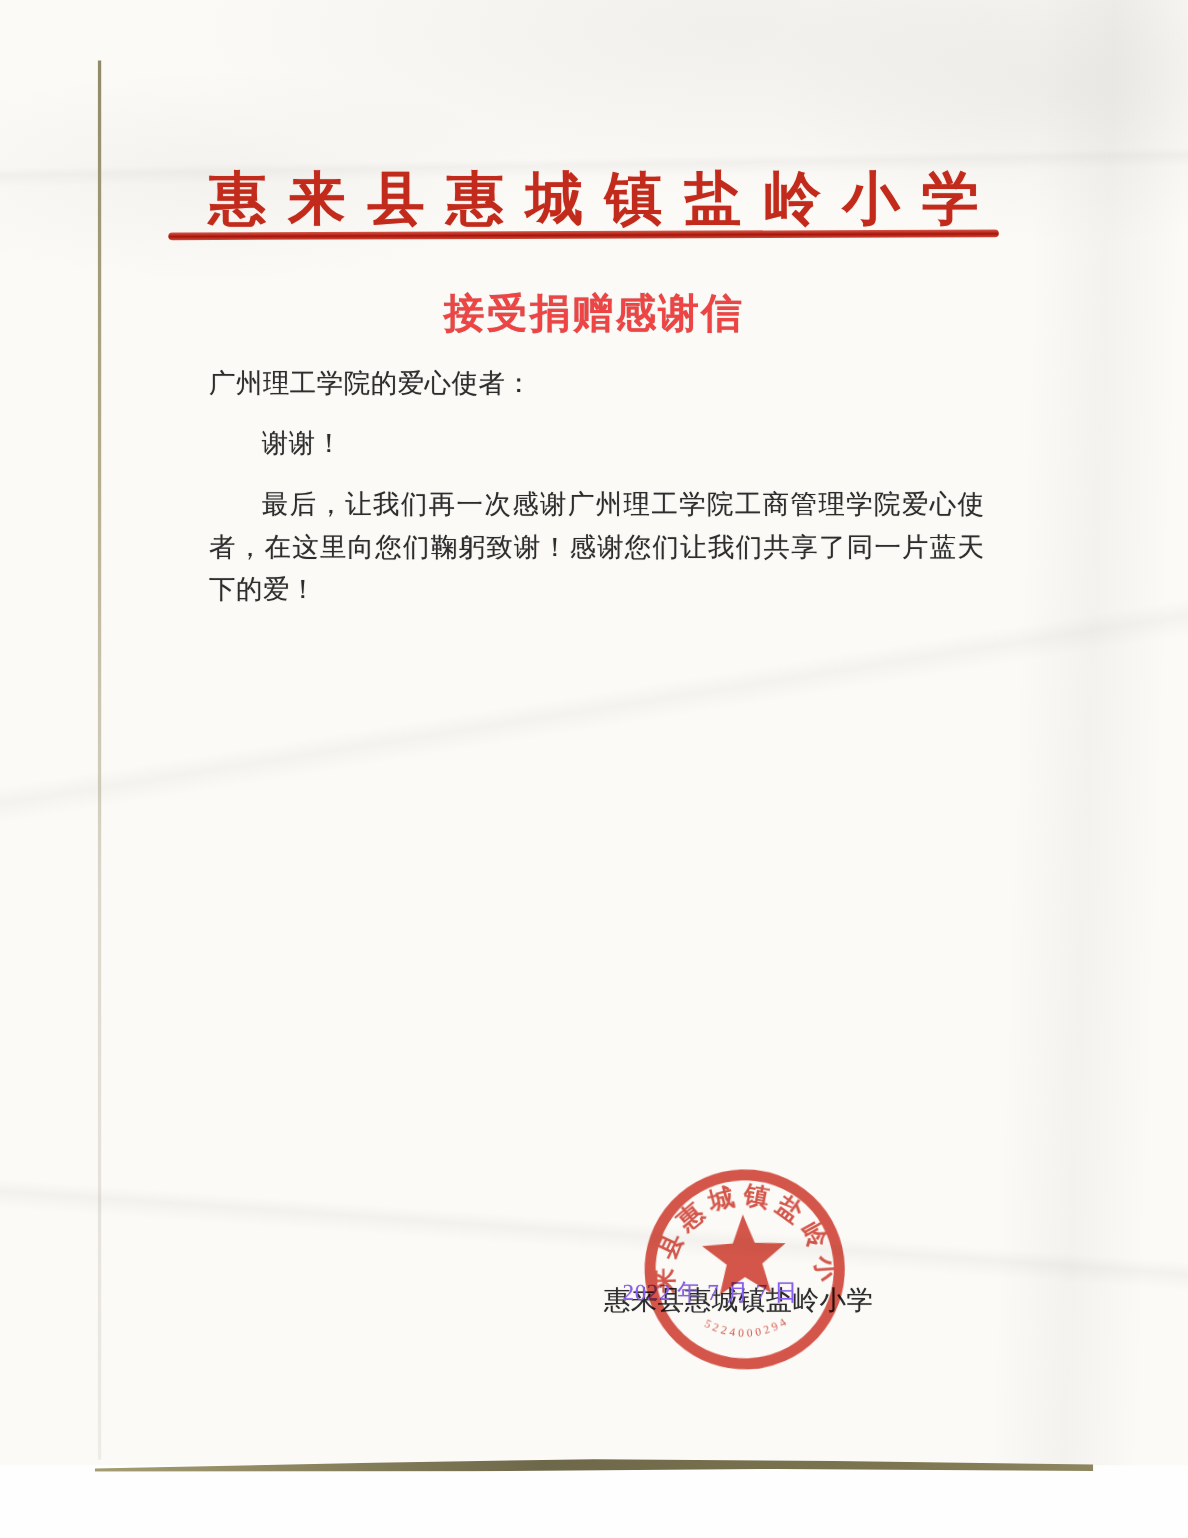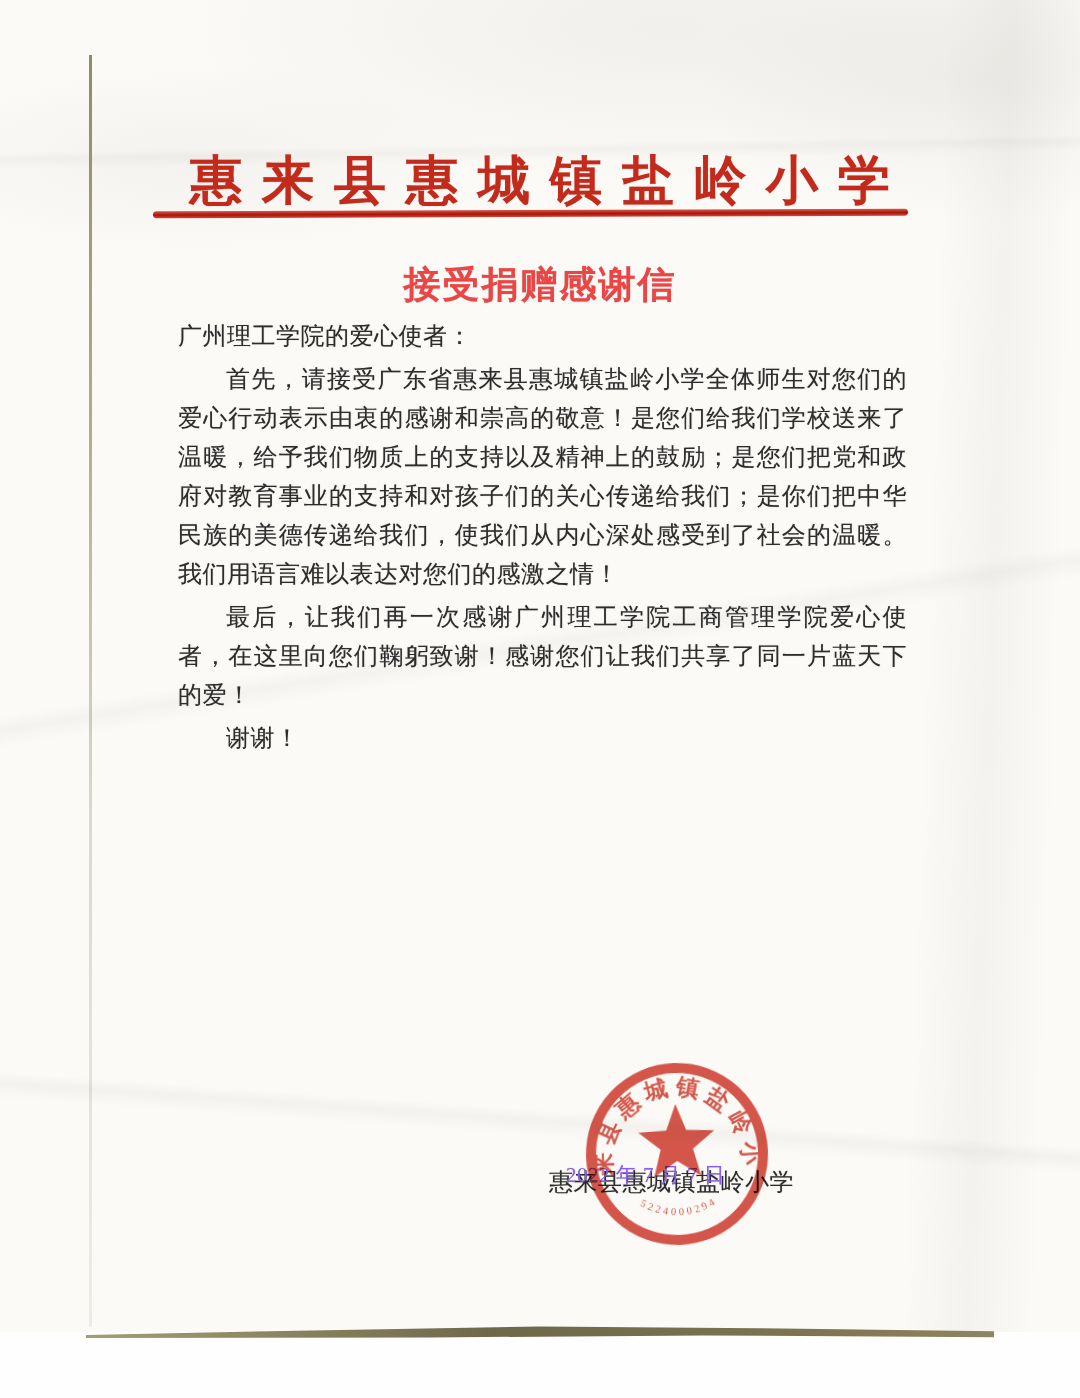--- a/index.html
+++ b/index.html
@@ -50,21 +50,21 @@
     position:absolute;left:0;top:260px;width:1080px;margin:0;
     text-align:center;font-size:37px;font-weight:bold;color:#ef4444;
     letter-spacing:2px;text-shadow:0 0 1px rgba(20,20,20,.35);
   }
   .letter-body{
     position:absolute;left:174px;top:314px;width:737px;
     font-size:24px;line-height:39px;letter-spacing:.5px;
     color:#2d2d2d;text-align:justify;
     text-shadow:0 0 1px rgba(45,45,45,.38);
   }
-  .letter-body p{margin:4px;font-family:Liberation Mono, monospace;}
+  .letter-body p{margin:16px;}
   .letter-body p.indent{text-indent:2em;}
   .sig-school{
     position:absolute;left:549px;top:1166px;
     font-size:24px;letter-spacing:.5px;color:#2d2d2d;
     text-shadow:0 0 1px rgba(45,45,45,.38);white-space:nowrap;
   }
   .sig-date{
     position:absolute;left:566px;top:1161px;
     font-size:21px;letter-spacing:.5px;color:#8b5cf6;
     text-shadow:0 0 1px rgba(45,45,45,.38);white-space:nowrap;
@@ -86,23 +86,22 @@
     <div class="paper-left-edge"></div>
 
     <div class="letterhead">惠来县惠城镇盐岭小学</div>
 
     <div class="letterhead-rule"></div>
 
     <h1 class="doc-title">接受捐赠感谢信</h1>
 
     <div class="letter-body">
       <p>广州理工学院的爱心使者：</p>
-      <p class="indent">首先，请接受广东省惠来县惠城镇盐岭小学全体师生对您们的爱心行动表示由衷的感谢和崇高的敬意！是您们给我们学校送来了温暖，给予我们物质上的支持以及精神上的鼓励；是您们把党和政府对教育事业的支持和对孩子们的关心传递给我们；是你们把中华民族的美德传递给我们，使我们从内心深处感受到了社会的温暖。我们用语言难以表达对您们的感激之情！</p>
+      <p class="indent">谢谢！</p>
       <p class="indent">最后，让我们再一次感谢广州理工学院工商管理学院爱心使者，在这里向您们鞠躬致谢！感谢您们让我们共享了同一片蓝天下的爱！</p>
-      <p class="indent">谢谢！</p>
     </div>
 
     <div class="sig-school">惠来县惠城镇盐岭小学</div>
 
     <div class="sig-date">2022 年 7 月 7 日</div>
 
     <svg class="stamp" viewBox="0 0 200 200" xmlns="http://www.w3.org/2000/svg">
       <circle cx="100" cy="100" r="86" fill="none" stroke="#d23c2e" stroke-width="10"></circle>
       <polygon fill="#d23c2e" points="100,50 110,76.2 138,77.6 116.2,95.3 123.5,122.4 100,107 76.5,122.4 83.8,95.3 62,77.6 90,76.2"></polygon>
       <defs>

